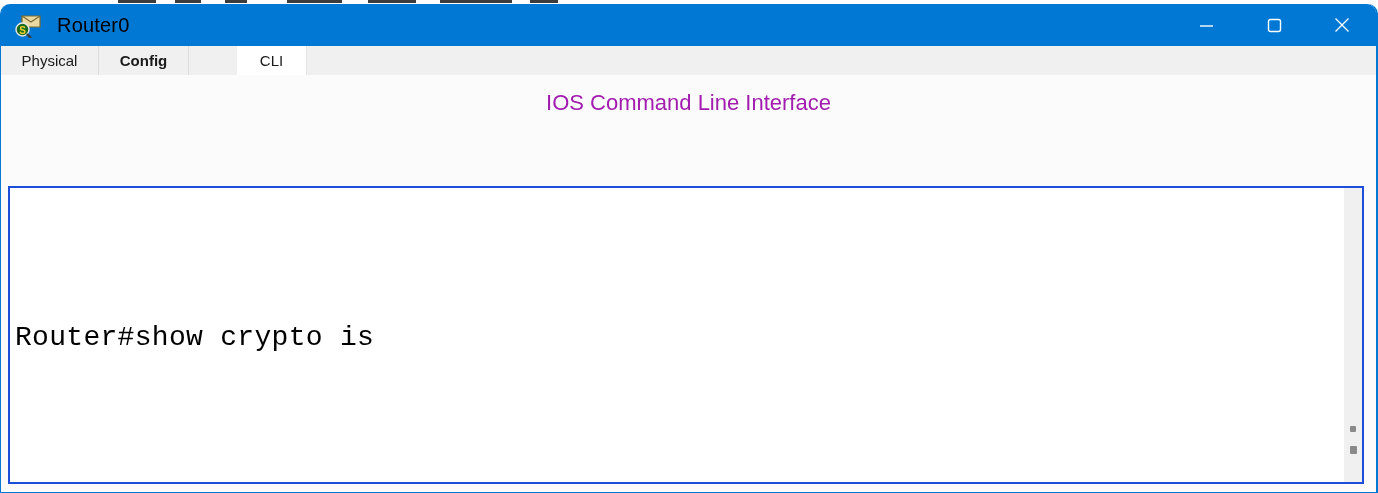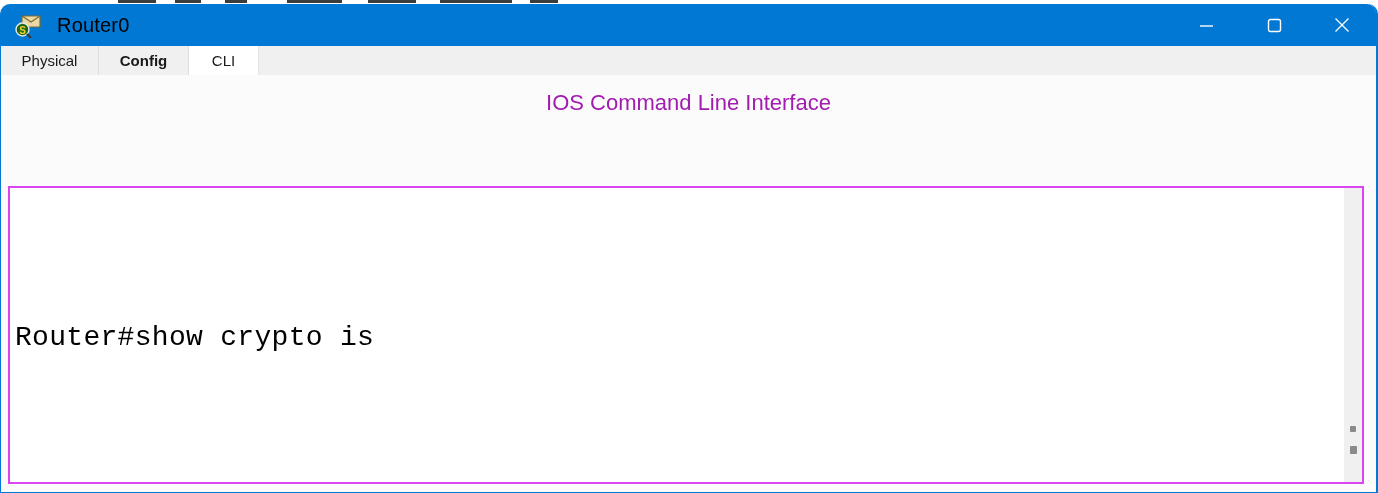--- a/index.html
+++ b/index.html
@@ -25,30 +25,30 @@
   .win-btn { width: 68px; height: 100%; display: flex; align-items: center; justify-content: center; }
   .win-btn svg { display: block; }
 
   
   .tabbar { position: absolute; top: 42px; left: 0; right: 0; height: 29px; background: #f0f0f0;
             display: flex; align-items: stretch; }
   .tab { display: flex; align-items: center; justify-content: center; font-size: 15px; color: #1a1a1a;
          border-right: 1px solid #dddddd; background: #f0f0f0; text-align: center; }
   .tab.t0 { width: 98px; }
   .tab.t1 { width: 90px; font-weight: bold; }
-  .tab.active { background: #ffffff; border-right: 1px solid #e4e4e4; width: 70px; }
+  .tab.active { background: #ffffff; border-right: 1px solid #e4e4e4; width: 70px; margin-left: 48px; }
 
   
   .content { position: absolute; top: 71px; left: 0; right: 0; bottom: 0; background: #fbfbfb; }
   .cli-header { position: absolute; top: 15px; left: 0; width: 100%; text-align: center;
                 font-size: 22px; color: #a21caf; }
 
   
   .terminal { position: absolute; left: 7px; top: 111px; width: 1356px; height: 298px;
-              border: 2px solid #d946ef; background: #ffffff; }
+              border: 2px solid #1d4ed8; background: #ffffff; }
   .term-text { position: absolute; top: 1px; left: 5px; right: 22px; bottom: 0;
                font-family: "Liberation Mono", "DejaVu Sans Mono", monospace;
                font-size: 28px; line-height: 31px; letter-spacing: .3px;
                color: #000000; white-space: pre; overflow: hidden; }
   .partial-line { height: 9px; overflow: hidden; }
   .term-line { height: 31px; }
 
   
   .term-scrollbar { position: absolute; top: 0; right: 0; bottom: 0; width: 18px; background: #f0f0f0; }
   .scroll-dot { position: absolute; left: 6px; background: #8a8a8a; border-radius: 1px; }

